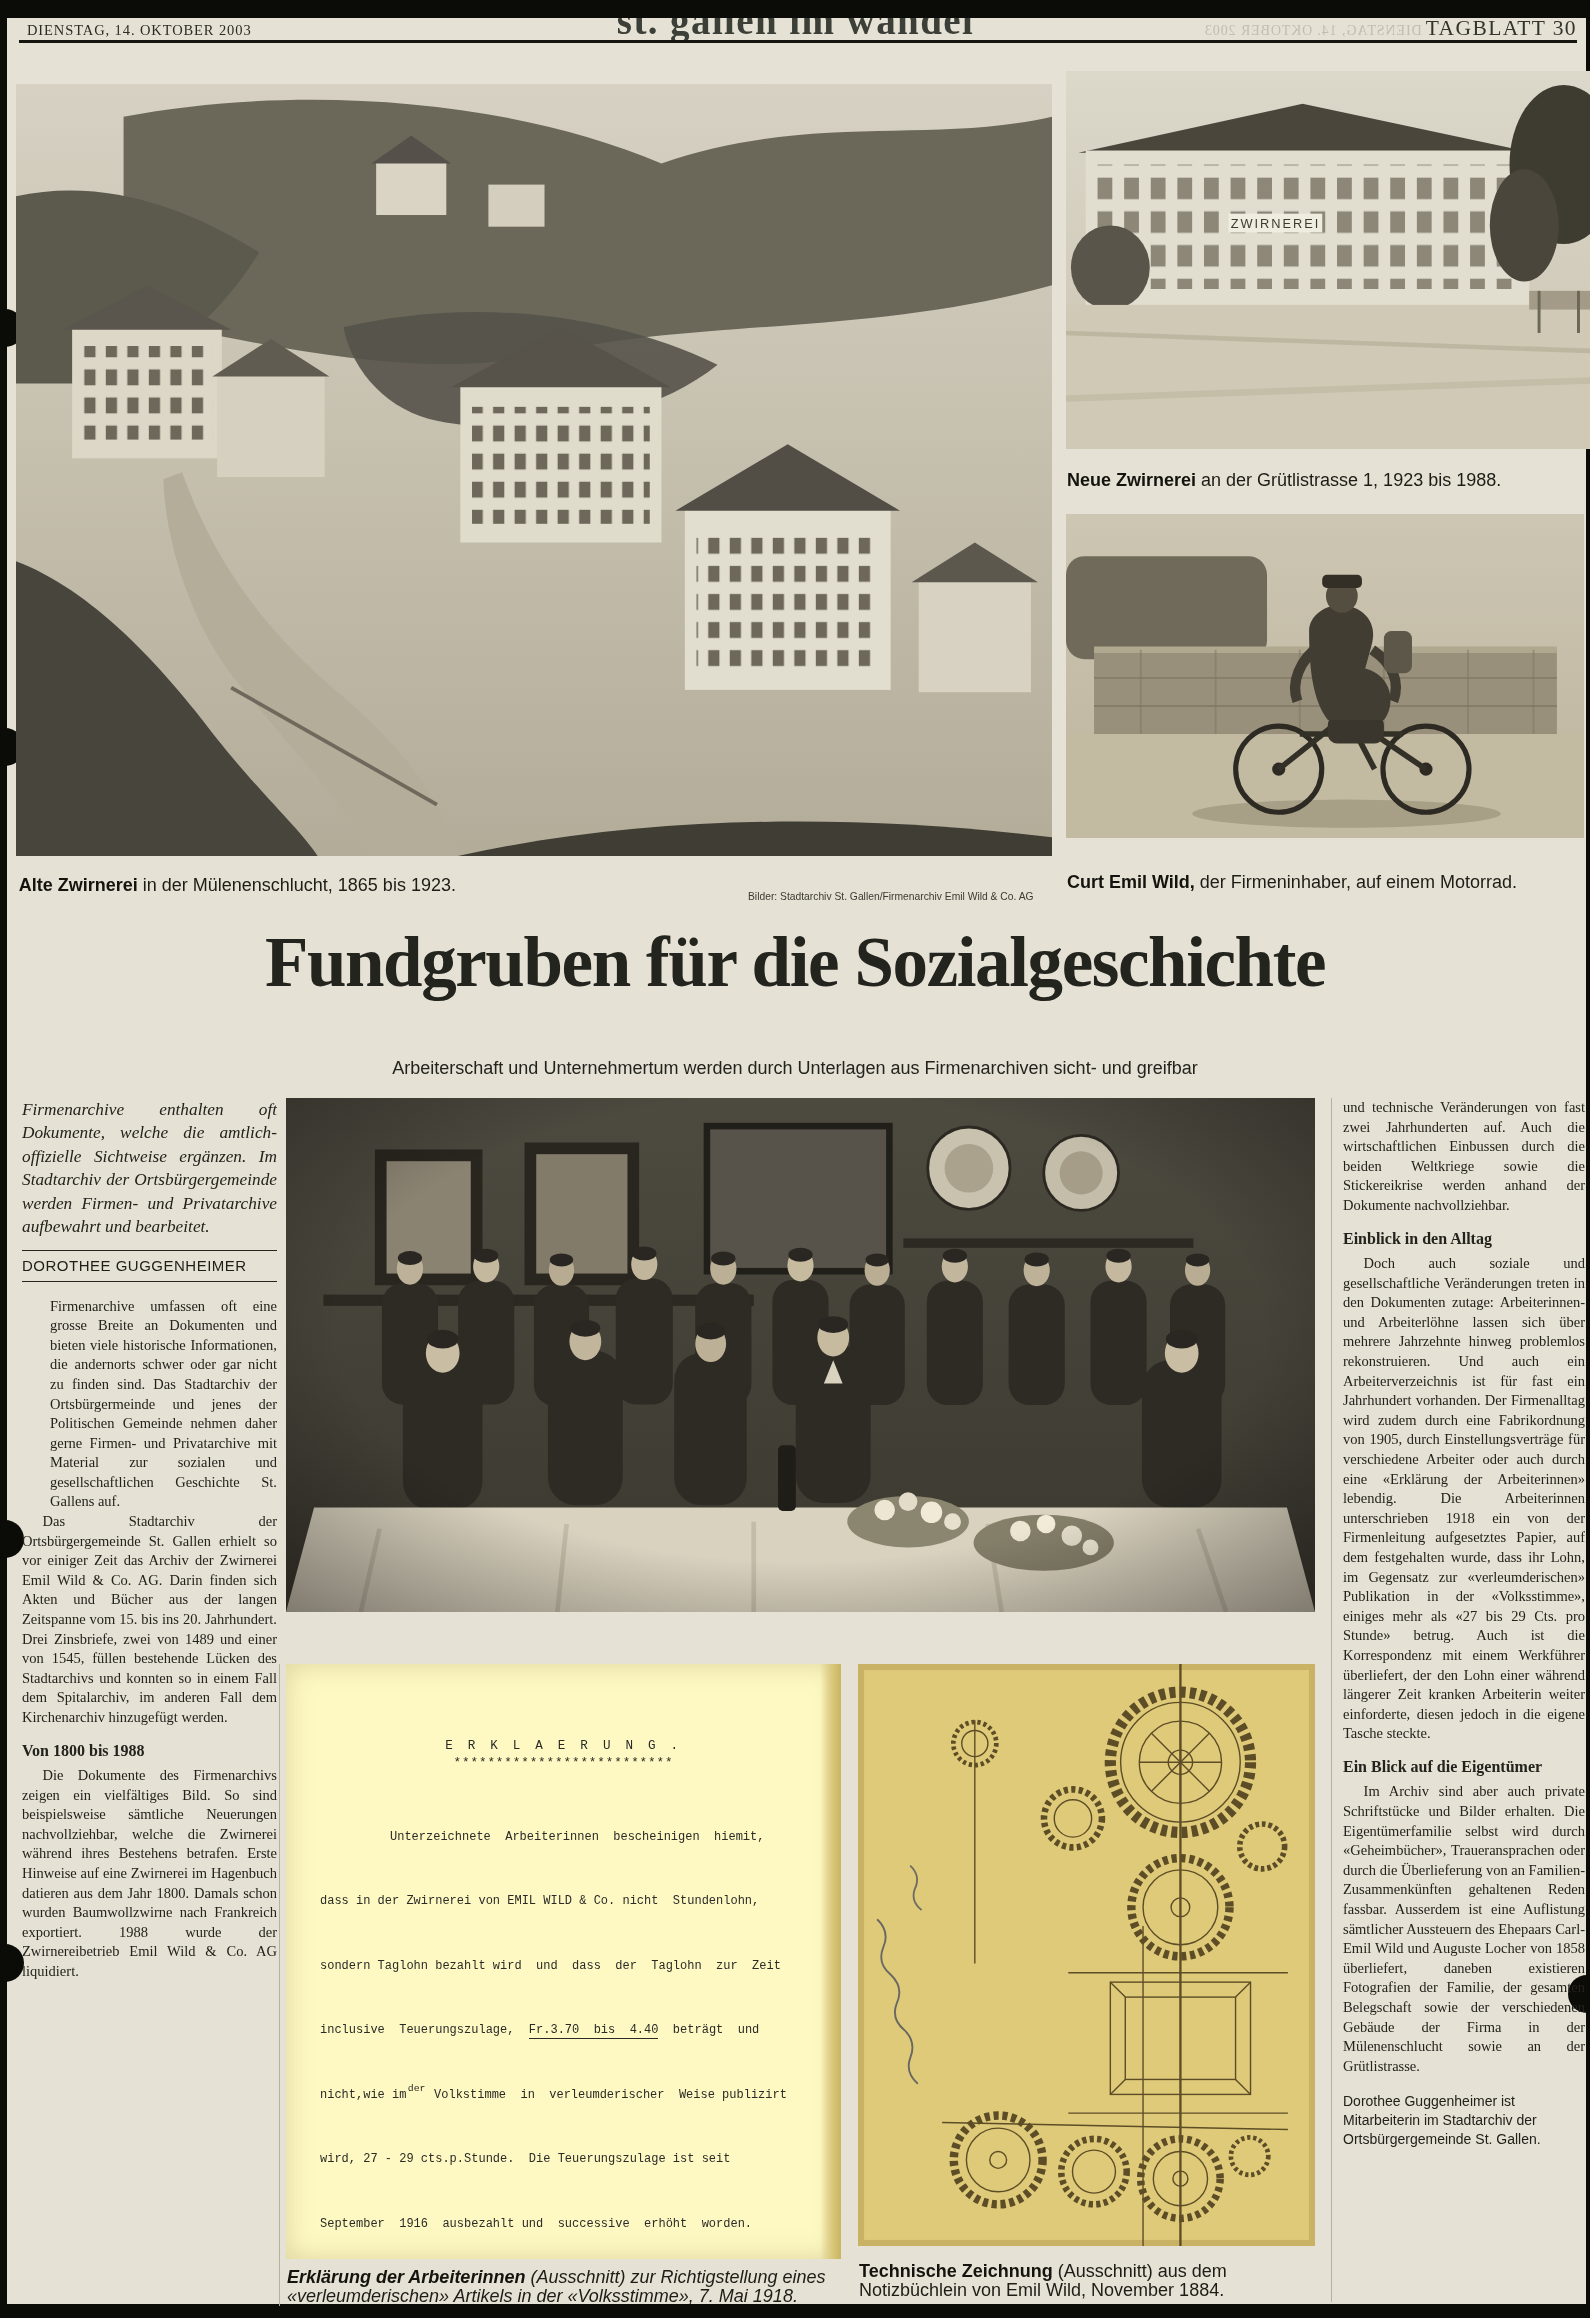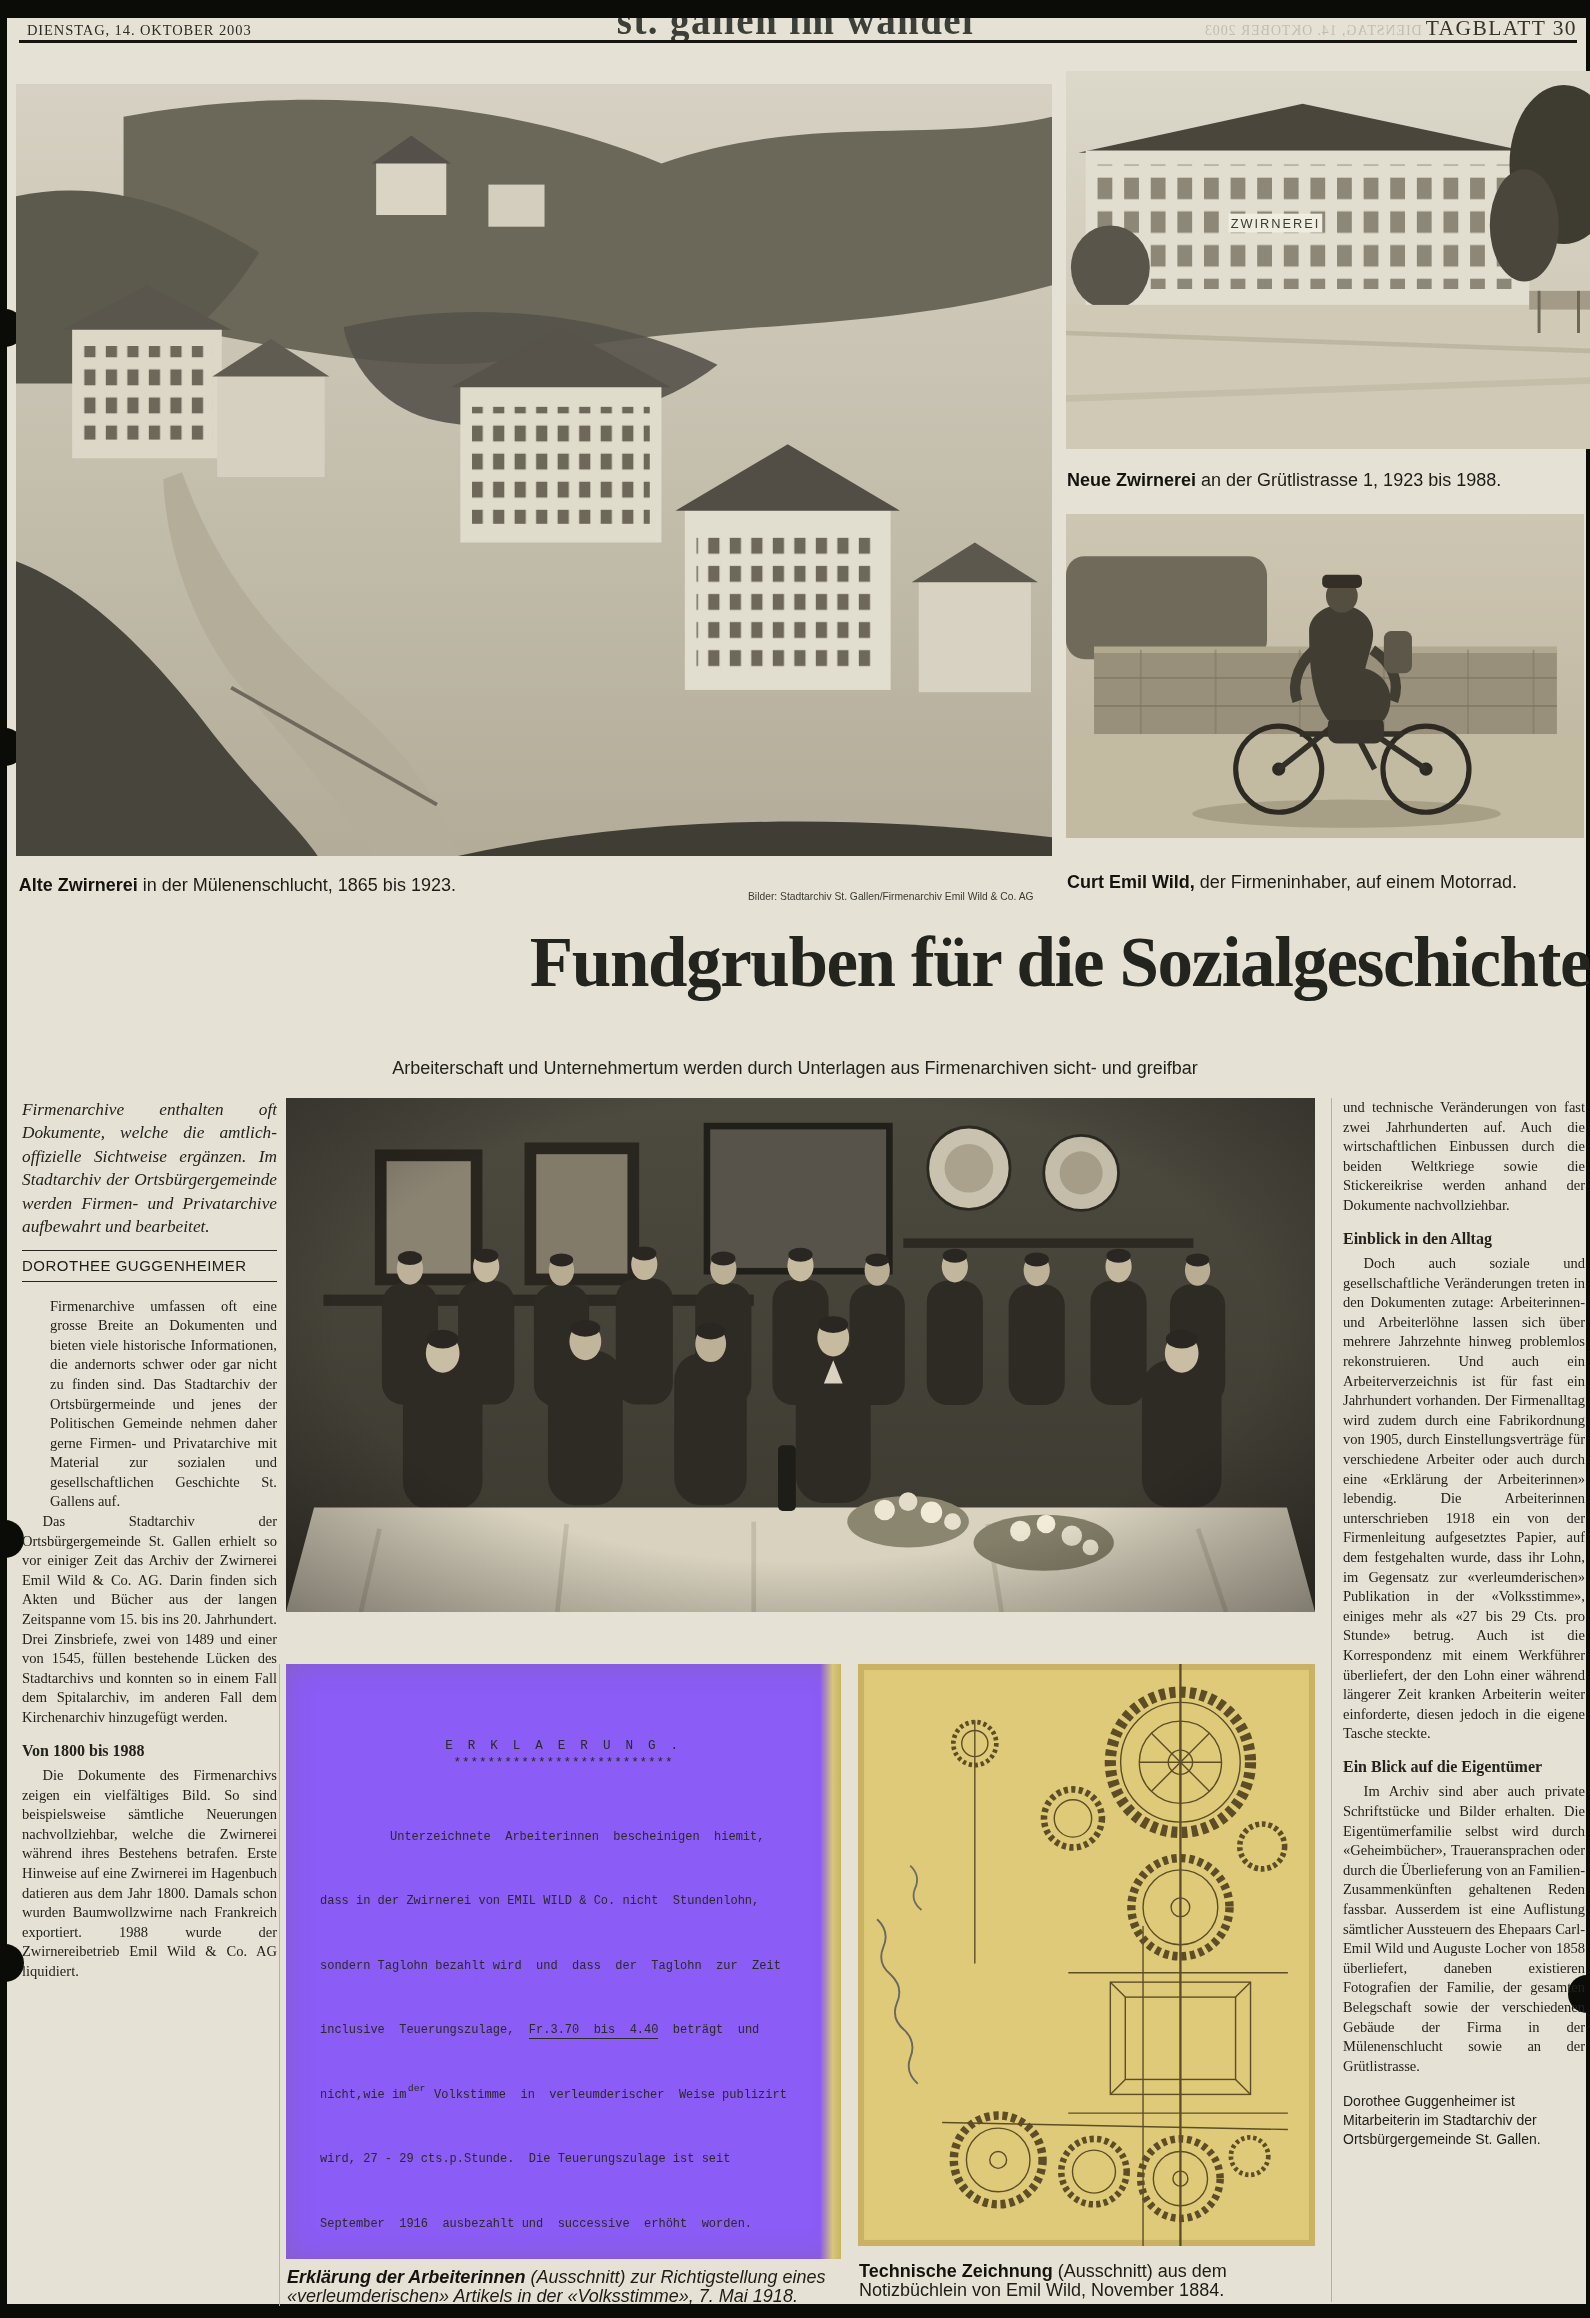--- a/index.html
+++ b/index.html
@@ -20,41 +20,41 @@
   .ghost{right:168px;top:22.5px;transform:scaleX(-1);font-size:14px;color:rgba(95,100,80,.28);letter-spacing:0.9px;}
   .brand{right:13px;top:16px;font-size:21.5px;color:#33342c;letter-spacing:1.4px;}
   .m-rule{left:18.7px;top:40px;width:1558px;height:3.3px;background:#16150f;}
   
   .photo{position:absolute;box-shadow:inset 0 0 0 0.9px rgba(30,28,20,.25);overflow:hidden;}
   .photo svg{display:block;width:100%;height:100%;}
   .caption{position:absolute;font-family:"Liberation Sans",sans-serif;font-size:18px;line-height:19px;color:#1d1c16;}
   .caption b{font-weight:bold;color:#14130e;}
   .credit{position:absolute;font-family:"Liberation Sans",sans-serif;font-size:10.3px;color:#3c3b33;margin-top:32px;}
   
-  .headline{left:0;top:922px;width:1590px;text-align:right;font-weight:bold;font-size:71px;
+  .headline{left:0;top:922px;width:1590px;text-align:center;font-weight:bold;font-size:71px;
             letter-spacing:-1.4px;color:#23241e;}
   .subheadline{left:0;top:1058px;width:1590px;text-align:center;font-family:"Liberation Sans",sans-serif;
                font-size:18px;color:#23231e;}
   
   .col{position:absolute;text-align:justify;}
   .col-left{left:22px;top:1098px;width:255px;height:1204px;overflow:hidden;}
   .col-right{left:1343px;top:1098px;width:242px;height:1204px;overflow:hidden;}
   .lead{font-style:italic;font-size:17.3px;line-height:23.4px;}
   .byline{margin-top:12px;border-top:1.4px solid #26251f;border-bottom:1.4px solid #26251f;
           padding:5.6px 0 6.5px;font-family:"Liberation Sans",sans-serif;font-size:15px;
           letter-spacing:0.5px;text-align:left;color:#1e1d18;}
   .col p{margin:0;font-size:14.5px;line-height:19.6px;text-indent:20.6px;}
   .col p.flush{text-indent:0;}
   .col p.first{margin-top:15px;margin-left:28px;}
   .subhead{font-weight:bold;font-size:16px;margin:14px 0 6.5px;text-align:left;}
   .author-note{margin-top:16px;font-family:"Liberation Sans",sans-serif;font-size:14px;
                line-height:18.7px;text-align:left;color:#22211b;}
   .vrule{position:absolute;width:0.9px;background:#b6b1a1;}
   
-  .doc-erkl{left:286px;top:1664px;width:555px;height:595px;background:#8b5cf6;
+  .doc-erkl{left:286px;top:1664px;width:555px;height:595px;background:#fef9c3;
             box-shadow:inset 0 0 28px rgba(120,100,50,.25);}
   .doc-erkl .bookedge{position:absolute;right:0;top:0;width:20.6px;height:100%;
             background:linear-gradient(90deg,rgba(216,198,122,0),#d8c67a 60%,#c9b560);}
   .ek{font-family:"Liberation Mono",monospace;color:#2a2a26;}
   .ek-title{text-align:center;padding-top:75px;font-size:12.6px;letter-spacing:3.7px;}
   .ek-stars{text-align:center;font-size:12.6px;letter-spacing:0.9px;margin-top:2.8px;}
   .ek-body{margin:14px 33px 0 34px;font-size:12px;line-height:21.5px;white-space:pre-wrap;}
   .ek-line{white-space:pre-wrap;}
   .ek-ind{padding-left:70px;}
   .ek-ul{border-bottom:1.4px solid #2b2b26;padding-bottom:0.9px;}

